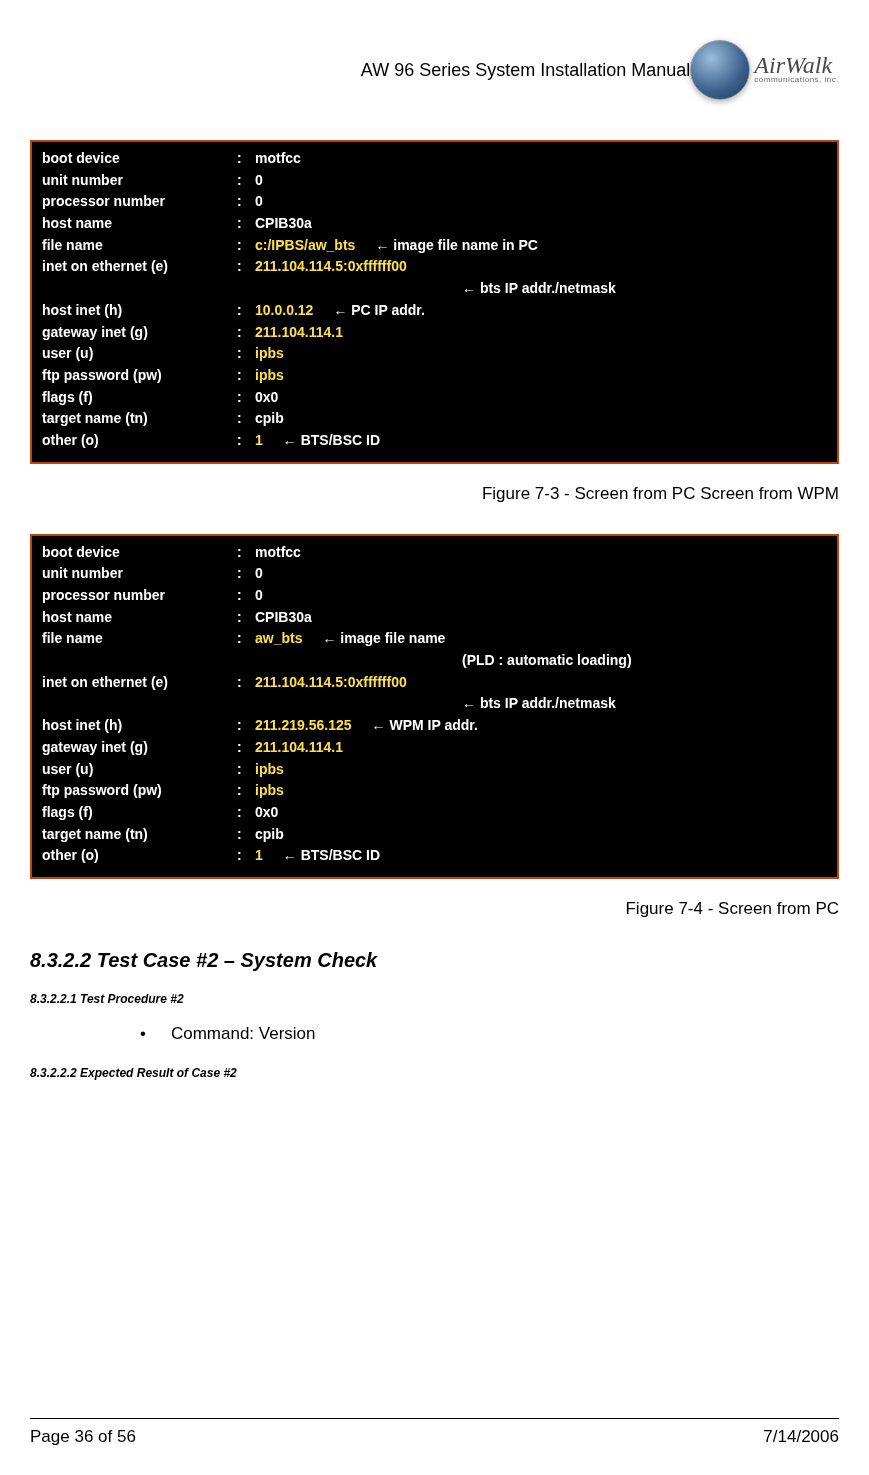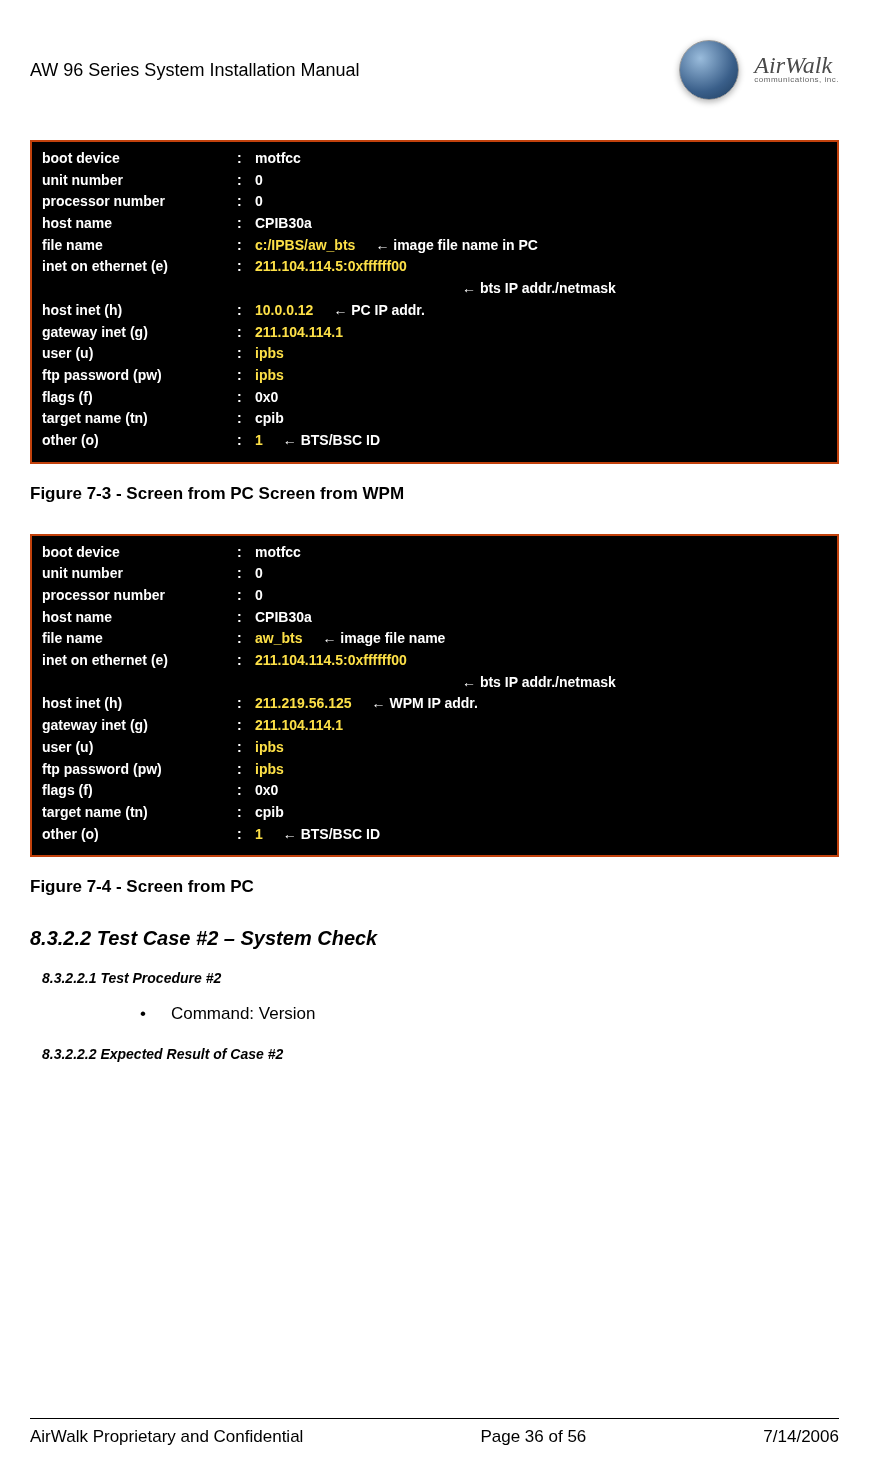--- a/index.html
+++ b/index.html
@@ -8,29 +8,29 @@
     background: #fff;
     color: #000;
     width: 869px;
     height: 1475px;
     padding: 40px 30px 30px 30px;
     position: relative;
     font-size: 17px;
   }
   .header {
     display: flex;
-    justify-content: space-between;
+    justify-content: flex-end;
     align-items: center;
     margin-bottom: 40px;
   }
   .doc-title { font-size: 18px; }
   .logo-wrap {
     display: flex;
     align-items: center;
-    gap: 15px;
+    gap: 4px;
   }
   .logo-globe {
     width: 60px; height: 60px;
     background: radial-gradient(circle at 35% 30%, #9abcdc 0%, #3a5f8a 60%, #1c3a5a 100%);
     border-radius: 50%;
     border: 1px solid #999;
     box-shadow: 0 2px 6px rgba(0,0,0,.3);
   }
   .logo-text {
     font-family: "Times New Roman", serif;
@@ -56,28 +56,28 @@
   .row { display: flex; }
   .label { width: 195px; flex-shrink: 0; }
   .colon { width: 18px; flex-shrink: 0; }
   .val { }
   .red { color: #fde047; }
   .indent-note { padding-left: 380px; }
   .indent-note2 { padding-left: 420px; }
   .inline-note { display: inline; margin-left: 20px; }
 
   .caption {
-    text-align: left;
-    font-weight: bold;
+    text-align: right;
+    font-weight: normal;
     font-size: 17px;
     margin: 0 0 30px 0;
   }
 
   .h-section { font-weight: bold; font-style: italic; font-size: 20px; margin: 18px 0 20px 0; }
-  .h-sub { font-weight: bold; font-style: italic; font-size: 14px; margin: 10px 0 18px 12px; }
+  .h-sub { font-weight: bold; font-style: italic; font-size: 12px; margin: 10px 0 18px 0; }
   .bullet { margin: 0 0 22px 110px; font-size: 17px; }
   .bullet::before { content: "•"; margin-right: 25px; }
 
   .footer {
     position: absolute;
     left: 30px; right: 30px; bottom: 28px;
     border-top: 1px solid #000;
     padding-top: 8px;
     display: flex;
     justify-content: space-between;
@@ -191,20 +191,21 @@
       <span class="label">host name</span>
       <span class="colon">:</span>
       <span class="val">CPIB30a</span>
     </div>
     <div class="row">
       <span class="label">file name</span>
       <span class="colon">:</span>
       <span class="val red">aw_bts</span>
       <span class="inline-note">← image file name</span>
     </div>
+    <div class="indent-note2">(PLD : automatic loading)</div>
     <div class="row">
       <span class="label">inet on ethernet (e)</span>
       <span class="colon">:</span>
       <span class="val red">211.104.114.5:0xffffff00</span>
     </div>
     <div class="indent-note2">← bts IP addr./netmask</div>
     <div class="row">
       <span class="label">host inet (h)</span>
       <span class="colon">:</span>
       <span class="val red">211.219.56.125</span>
@@ -243,16 +244,15 @@
     </div>
   </div>
 <div class="caption">Figure 7-4 - Screen from PC</div>
 
 <div class="h-section">8.3.2.2  Test Case #2 – System Check</div>
 <div class="h-sub">8.3.2.2.1  Test Procedure #2</div>
 <div class="bullet">Command: Version</div>
 <div class="h-sub">8.3.2.2.2  Expected Result of Case #2</div>
 
 <div class="footer">
-  <span>AirWalk Proprietary and Confidential</span>
   <span>Page 36 of 56</span>
   <span>7/14/2006</span>
 </div>
 
 </body></html>

